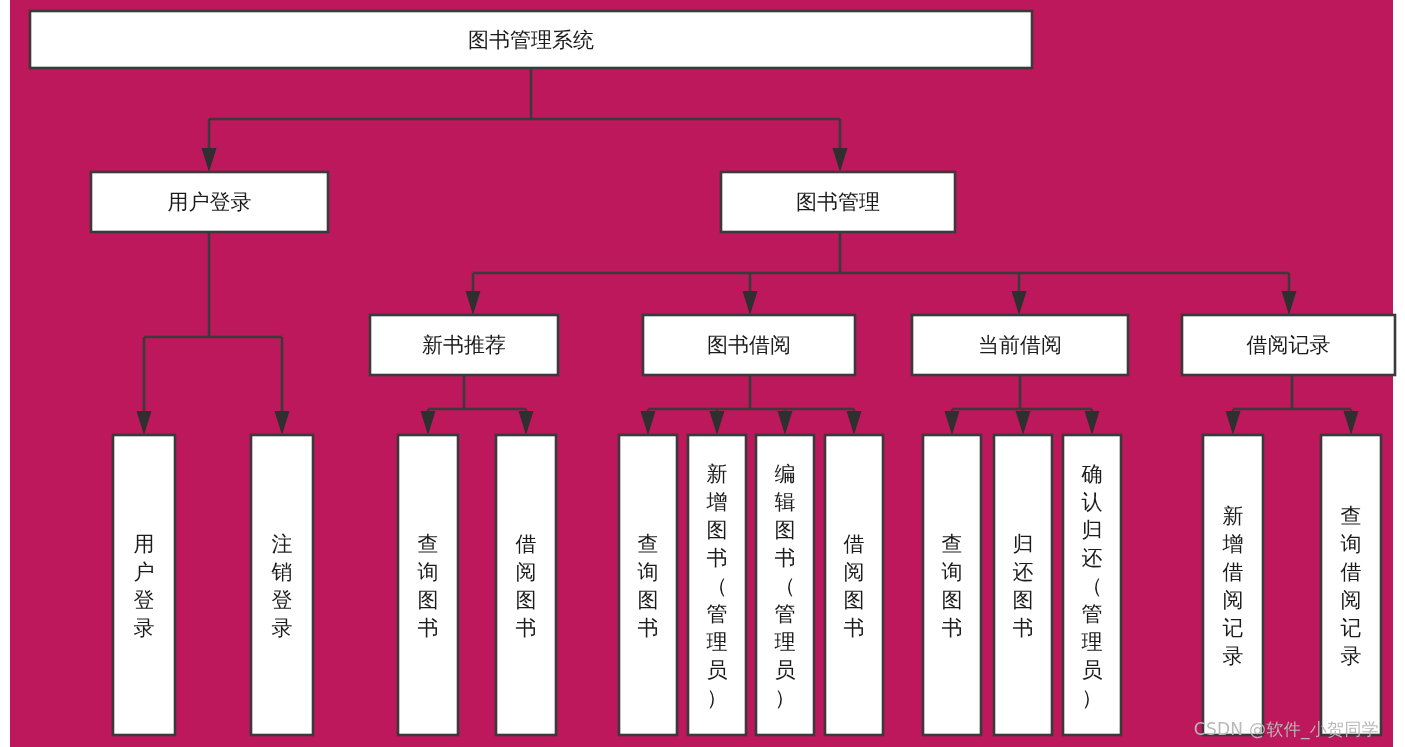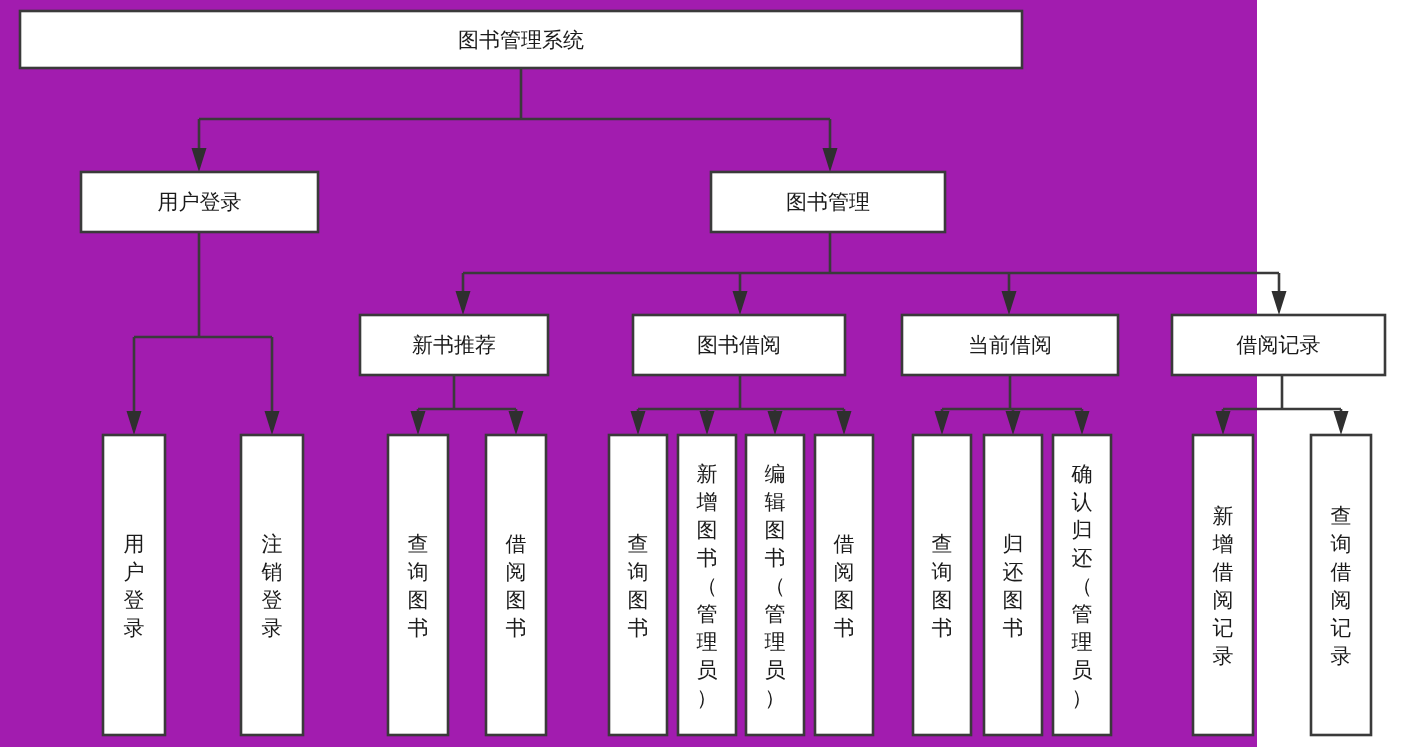--- a/index.html
+++ b/index.html
@@ -9,23 +9,24 @@
     background: #ffffff;
   }
   body {
     width: 1405px;
     height: 747px;
     font-family: "DejaVu Sans", "Liberation Sans", sans-serif;
     overflow: hidden;
   }
   #diagram-root {
     position: relative;
-    width: 1257px;
+    width: 1383px;
     height: 747px;
-    background: #a21caf;
+    background: #be185d;
+    margin-left: 10px;
   }
   svg.diagram-canvas {
     position: absolute;
     left: 0;
     top: 0;
     width: 1405px;
     height: 747px;
     display: block;
   }
   .node-box {
@@ -219,14 +220,15 @@
           <rect class="node-box" x="1193" y="435" width="60" height="300"></rect>
           <text class="node-label-v" x="1223" y="522.84"><tspan x="1223" dy="0">新</tspan><tspan x="1223" dy="28">增</tspan><tspan x="1223" dy="28">借</tspan><tspan x="1223" dy="28">阅</tspan><tspan x="1223" dy="28">记</tspan><tspan x="1223" dy="28">录</tspan></text>
         </g>
         <g>
           <rect class="node-box" x="1311" y="435" width="60" height="300"></rect>
           <text class="node-label-v" x="1341" y="522.84"><tspan x="1341" dy="0">查</tspan><tspan x="1341" dy="28">询</tspan><tspan x="1341" dy="28">借</tspan><tspan x="1341" dy="28">阅</tspan><tspan x="1341" dy="28">记</tspan><tspan x="1341" dy="28">录</tspan></text>
         </g>
       </g>
   </svg>
 
+  <div class="watermark">CSDN @软件_小贺同学</div>
 
 </div>
 
 </body></html>

